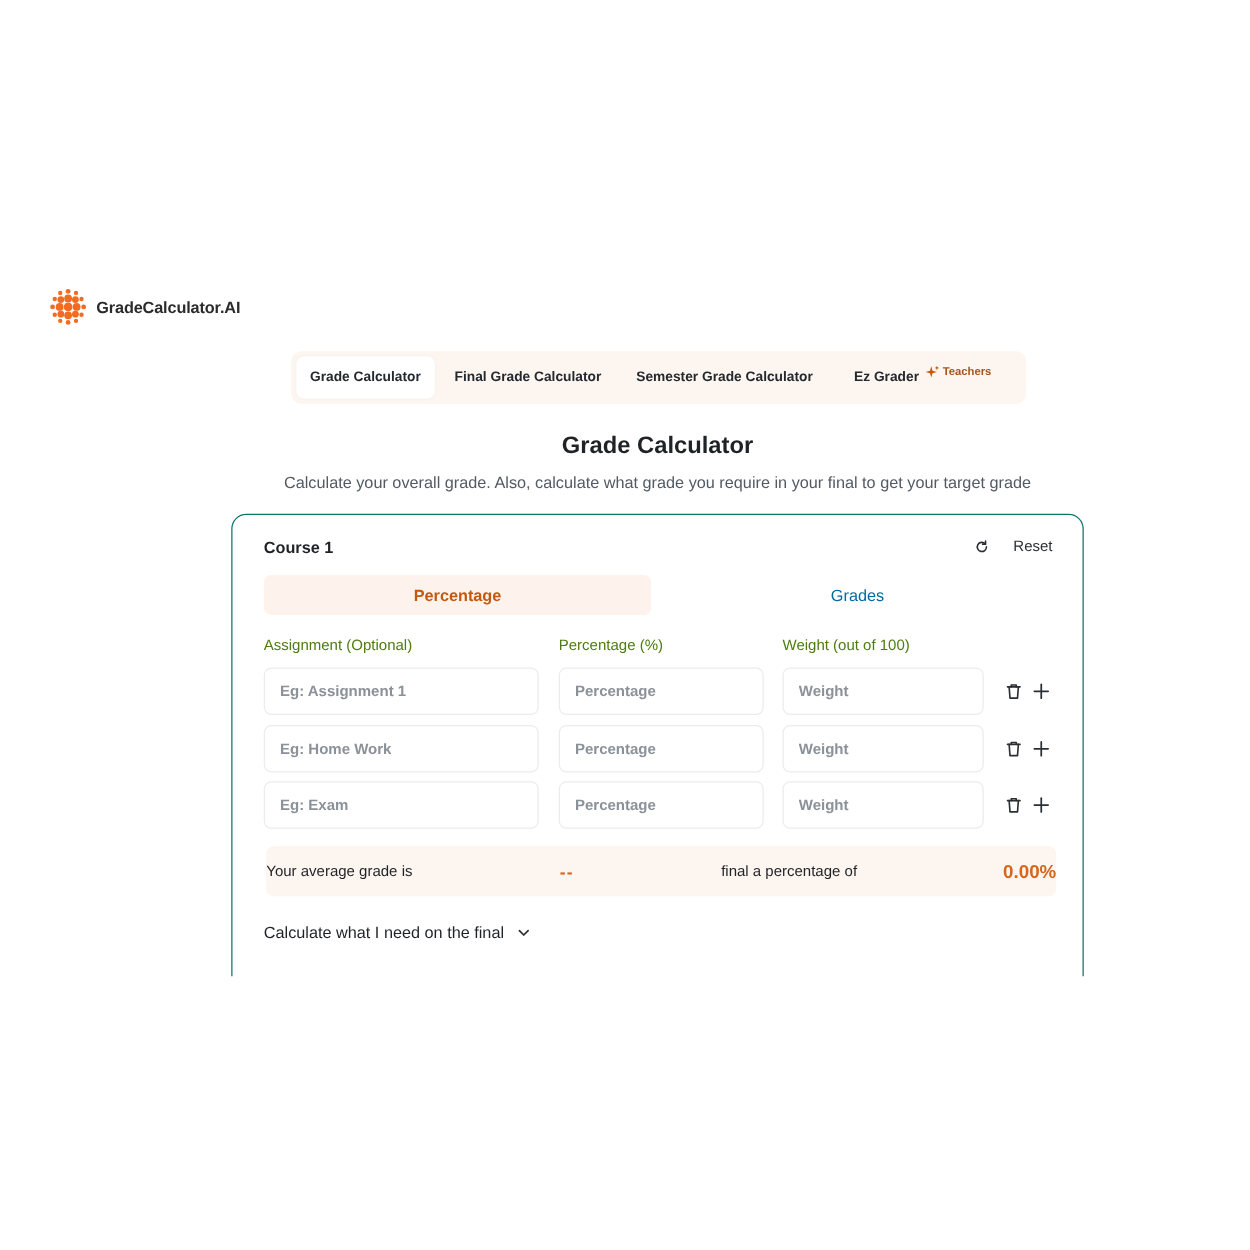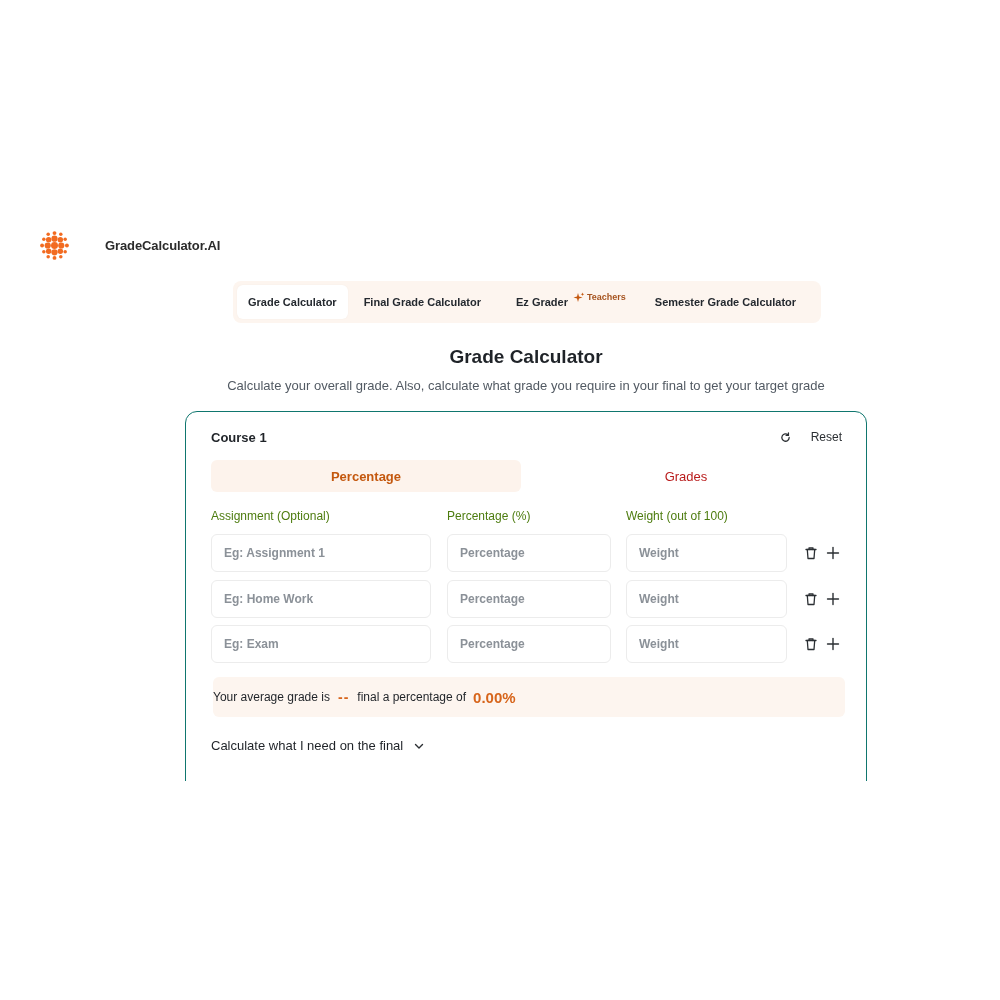--- a/index.html
+++ b/index.html
@@ -1,21 +1,21 @@
 <!DOCTYPE html>
 <html><head>
   <meta charset="utf-8">
   <style>
     * { box-sizing: border-box; margin: 0; padding: 0; }
     html, body { width: 1000px; height: 1000px; background: #ffffff; overflow: hidden; }
     body { font-family: "Liberation Sans", "DejaVu Sans", sans-serif; color: #1f2328; position: relative; }
 
     .logo { position: absolute; left: 38px; top: 229px; display: flex; align-items: center; gap: 6px; }
     .logo-mark { width: 33px; height: 33px; }
-    .logo-text { font-size: 13px; font-weight: bold; color: #2b2b2b; letter-spacing: -0.1px; margin-left: 28px; }
+    .logo-text { font-size: 13px; font-weight: bold; color: #2b2b2b; letter-spacing: -0.1px; }
 
     .nav { position: absolute; left: 233px; top: 281px; width: 588px; height: 42px; background: #fdf5ef; border-radius: 8px; display: flex; align-items: center; padding: 4px; gap: 4px; }
     .nav-tab { height: 34px; display: flex; align-items: center; padding: 0 11px; font-size: 11px; font-weight: bold; color: #24292f; border-radius: 6px; cursor: pointer; white-space: nowrap; }
     .nav-tab.active { background: #ffffff; box-shadow: 0 0 2px rgba(0,0,0,0.04); }
     .nav-tab.t2 { padding: 0 13px 0 12px; }
     .nav-tab.t3 { padding: 0 14px 0 18px; }
     .badge { display: inline-flex; align-items: flex-start; margin-left: 5px; margin-top: -8px; }
     .badge-icon { width: 12px; height: 12px; color: #c4580e; }
     .badge-text { font-size: 9px; font-weight: bold; color: #a65420; margin-left: 2px; }
 
@@ -23,37 +23,37 @@
     .subtitle { position: absolute; left: 0; width: 1052px; top: 378px; text-align: center; font-size: 13px; color: #525a63; }
 
     .card { position: absolute; left: 185px; top: 411px; width: 682px; height: 400px; border: 1px solid #0f766e; border-radius: 12px; background: #fff; }
     .cutoff { position: absolute; left: 0; top: 781px; width: 1000px; height: 219px; background: #fff; }
 
     .course { position: absolute; left: 25px; top: 18px; font-size: 13px; font-weight: bold; color: #1f2328; }
     .reset { position: absolute; right: 24px; top: 18px; display: flex; align-items: center; gap: 20px; font-size: 12px; color: #2b2f33; cursor: pointer; }
     .reset svg { width: 11px; height: 11px; }
 
     .mode-tabs { position: absolute; left: 25px; top: 48px; width: 630px; height: 32px; display: flex; }
-    .mode-tab { width: 310px; height: 32px; display: flex; align-items: center; justify-content: center; font-size: 13px; color: #b91c1c; border-radius: 6px; cursor: pointer; }
+    .mode-tab { width: 310px; height: 32px; display: flex; align-items: center; justify-content: center; font-size: 13px; color: #0369a1; border-radius: 6px; cursor: pointer; }
     .mode-tab.active { background: #fdf3ec; color: #c4580e; font-weight: bold; }
     .mode-tab.second { margin-left: 10px; }
 
     .col-label { position: absolute; top: 97px; font-size: 12px; color: #4d7c0f; }
     .row { position: absolute; left: 25px; height: 38px; width: 640px; }
     .inp { position: absolute; top: 0; height: 38px; border: 1px solid #ececec; border-radius: 6px; background: #fff; font-family: "Liberation Sans", "DejaVu Sans", sans-serif; font-size: 12px; padding: 0 12px; color: #1f2328; outline: none; font-weight: bold; }
     .inp::placeholder { color: #8b9198; }
     .inp.a { left: 0; width: 220px; }
     .inp.p { left: 236px; width: 164px; }
     .inp.w { left: 415px; width: 161px; }
     .icon-btn { position: absolute; top: 10px; width: 16px; height: 18px; cursor: pointer; display: flex; align-items: center; justify-content: center; }
     .icon-btn.del { left: 592px; }
     .icon-btn.add { left: 614px; }
     .icon-btn svg { width: 14px; height: 14px; }
 
-    .result { position: absolute; left: 27px; top: 265px; width: 632px; height: 40px; background: #fdf5ef; border-radius: 6px; display: flex; align-items: center; justify-content: flex-start; font-size: 12px; color: #1f2328; }
+    .result { position: absolute; left: 27px; top: 265px; width: 632px; height: 40px; background: #fdf5ef; border-radius: 6px; display: flex; align-items: center; justify-content: space-between; font-size: 12px; color: #1f2328; }
     .result .dash { color: #d7651b; font-weight: bold; font-size: 14px; margin: 0 8px; letter-spacing: 1px; }
     .result .pct { color: #d7651b; font-weight: bold; font-size: 15px; margin-left: 7px; }
 
     .final { position: absolute; left: 25px; top: 326px; display: flex; align-items: center; gap: 8px; font-size: 13px; color: #1f2328; cursor: pointer; }
     .final svg { width: 12px; height: 12px; margin-left: 2px; }
   </style>
 </head>
 <body>
 
 <div class="logo">
@@ -85,32 +85,32 @@
   <span class="logo-text">GradeCalculator.AI</span>
 </div>
 
 <div class="nav">
   <div class="nav-tab active">
     <span>Grade Calculator</span>
   </div>
   <div class="nav-tab t2">
     <span>Final Grade Calculator</span>
   </div>
+  <div class="nav-tab">
+    <span>Semester Grade Calculator</span>
+  </div>
   <div class="nav-tab t3">
     <span>Ez Grader</span>
     <span class="badge">
       <svg class="badge-icon" viewBox="0 0 12 12">
         <path d="M5 1 L6 4.5 L9.5 5.5 L6 6.5 L5 10 L4 6.5 L0.5 5.5 L4 4.5 Z" fill="#c4580e"></path>
         <path d="M9.5 0.5 L10 1.8 L11.3 2.3 L10 2.8 L9.5 4.1 L9 2.8 L7.7 2.3 L9 1.8 Z" fill="#c4580e"></path>
       </svg>
       <span class="badge-text">Teachers</span>
     </span>
-  </div>
-  <div class="nav-tab">
-    <span>Semester Grade Calculator</span>
   </div>
 </div>
 
 <h1 class="title">Grade Calculator</h1>
 <p class="subtitle">Calculate your overall grade. Also, calculate what grade you require in your final to get your target grade</p>
 
 <div class="card">
   <div class="course">Course 1</div>
   <div class="reset">
     <svg viewBox="0 0 12 12" fill="none" stroke="#2b2f33" stroke-width="1.4" stroke-linecap="round">

